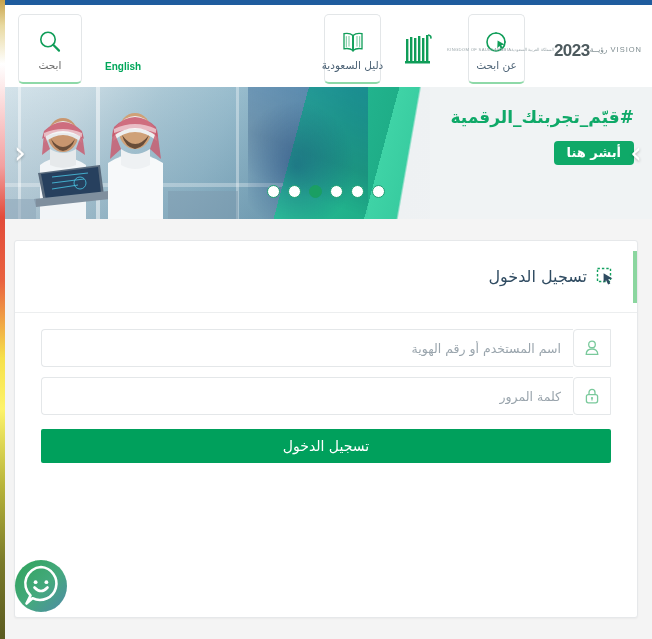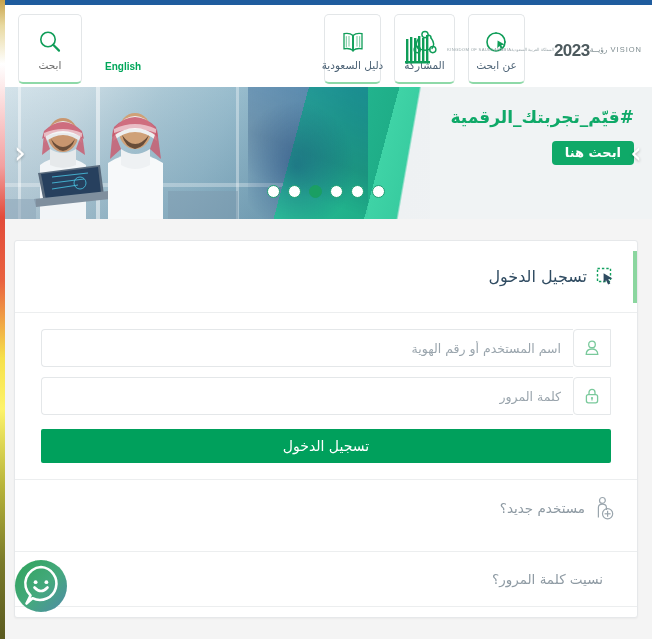--- a/index.html
+++ b/index.html
@@ -321,33 +321,20 @@
           <path d="M13 5.5 C10.5 3.2 7 3 4 3.6 L4 18.8 C7 18.2 10.5 18.5 13 20.6 Z" fill="none" stroke="#0f9d58" stroke-width="1.3"></path>
           <path d="M13 5.5 C15.5 3.2 19 3 22 3.6 L22 18.8 C19 18.2 15.5 18.5 13 20.6 Z" fill="none" stroke="#0f9d58" stroke-width="1.3"></path>
           <path d="M6.3 6.2 L6.3 17.2 M9 6.0 L9 16.6" stroke="#6fc79a" stroke-width="1"></path>
           <path d="M17 6.0 L17 16.6 M19.7 6.2 L19.7 17.2" stroke="#6fc79a" stroke-width="1"></path>
           <line x1="13" y1="5.5" x2="13" y2="20.6" stroke="#0f9d58" stroke-width="1.3"></line>
         </svg>
       </span>
       <span class="tile-label">دليل السعودية</span>
     </div>
 
-    <div class="hdr-tile n2">
-      <span class="tile-icon">
-        <svg width="28" height="26" viewBox="0 0 28 26">
-          <path d="M7.6 9.5 C5 13 5 17 7 19.5" fill="none" stroke="#0f9d58" stroke-width="1.4" stroke-linecap="round"></path>
-          <path d="M20.4 9.5 C23 13 23 17 21 19.5" fill="none" stroke="#0f9d58" stroke-width="1.4" stroke-linecap="round"></path>
-          <path d="M9 20.2 C12.5 21.6 15.6 21.6 19 20.2" fill="none" stroke="#0f9d58" stroke-width="1.4" stroke-linecap="round"></path>
-          <circle cx="14" cy="5.6" r="3.1" fill="none" stroke="#0f9d58" stroke-width="1.4"></circle>
-          <circle cx="6.2" cy="20.6" r="3.1" fill="none" stroke="#0f9d58" stroke-width="1.4"></circle>
-          <circle cx="21.8" cy="20.6" r="3.1" fill="none" stroke="#0f9d58" stroke-width="1.4"></circle>
-        </svg>
-      </span>
-      <span class="tile-label">المشاركة</span>
-    </div>
 
     <div class="hdr-tile n3">
       <span class="tile-icon">
         <svg width="28" height="26" viewBox="0 0 28 26">
           <path d="M22 13 A9 9 0 1 1 13 4" fill="none" stroke="#0f9d58" stroke-width="1.6" stroke-linecap="round"></path>
           <path d="M13 4 A9 9 0 0 1 22 13" fill="none" stroke="#0f9d58" stroke-width="1.6" stroke-linecap="round"></path>
           <path d="M14.6 11.4 L21.6 15.4 L18.3 16.2 L19.9 19.6 L18.1 20.5 L16.5 17.1 L14.3 19.2 Z" fill="#0f9d58"></path>
         </svg>
       </span>
       <span class="tile-label">عن ابحث</span>
@@ -429,21 +416,21 @@
         <rect x="168" y="104" width="70" height="28" fill="#7d99ad" opacity=".5"></rect>
       </svg>
     </div>
     <div class="banner-teal"></div>
     <div class="banner-palm"></div>
     <div class="banner-diag"></div>
     <div class="banner-right"></div>
 
     <div class="banner-text">
       <div class="banner-head">#قيّم_تجربتك_الرقمية</div>
-      <div class="banner-btn">ابحث هنا</div>
+      <div class="banner-btn">أبشر هنا</div>
     </div>
 
     <div class="arrow left">‹</div>
     <div class="arrow right">›</div>
 
     <div class="dots">
       <span class="dot"></span>
       <span class="dot"></span>
       <span class="dot"></span>
       <span class="dot active"></span>
@@ -482,36 +469,21 @@
           <path d="M6 7.6 L6 5.4 A3 3 0 0 1 12 5.4 L12 7.6" fill="none" stroke="#79c99b" stroke-width="1.3"></path>
           <circle cx="9" cy="11" r="1.1" fill="#79c99b"></circle>
           <line x1="9" y1="11.6" x2="9" y2="13.6" stroke="#79c99b" stroke-width="1.2"></line>
         </svg>
       </span>
       <input type="password" placeholder="كلمة المرور" style="">
     </div>
 
     <button class="login-btn">تسجيل الدخول</button>
 
-    <div class="link-row">
-      <span>
-        <svg width="22" height="24" viewBox="0 0 22 24">
-          <circle cx="9.4" cy="4.4" r="2.9" fill="none" stroke="#9aa5ad" stroke-width="1.2"></circle>
-          <path d="M5.4 21.5 L5.4 11.5 C5.4 9.4 7.1 8.2 9.4 8.2 C11.7 8.2 13.4 9.4 13.4 11.5 L13.4 14" fill="none" stroke="#9aa5ad" stroke-width="1.2"></path>
-          <circle cx="14.6" cy="17.8" r="5.1" fill="none" stroke="#9aa5ad" stroke-width="1.2"></circle>
-          <line x1="14.6" y1="14.8" x2="14.6" y2="20.8" stroke="#9aa5ad" stroke-width="1.2"></line>
-          <line x1="11.6" y1="17.8" x2="17.6" y2="17.8" stroke="#9aa5ad" stroke-width="1.2"></line>
-        </svg>
-      </span>
-      <span class="rl">مستخدم جديد؟</span>
-    </div>
-
-    <div class="link-row plain last">
-      <span class="rl">نسيت كلمة المرور؟</span>
-    </div>
+
 
     <div class="card-foot"></div>
   </div>
 
   <div class="chat">
     <svg width="58" height="58" viewBox="0 0 58 58">
       <defs>
         <linearGradient id="chatgrad" x1="0" y1="0" x2="1" y2="1">
           <stop offset="0%" stop-color="#2fa35a"></stop>
           <stop offset="55%" stop-color="#45a97e"></stop>

